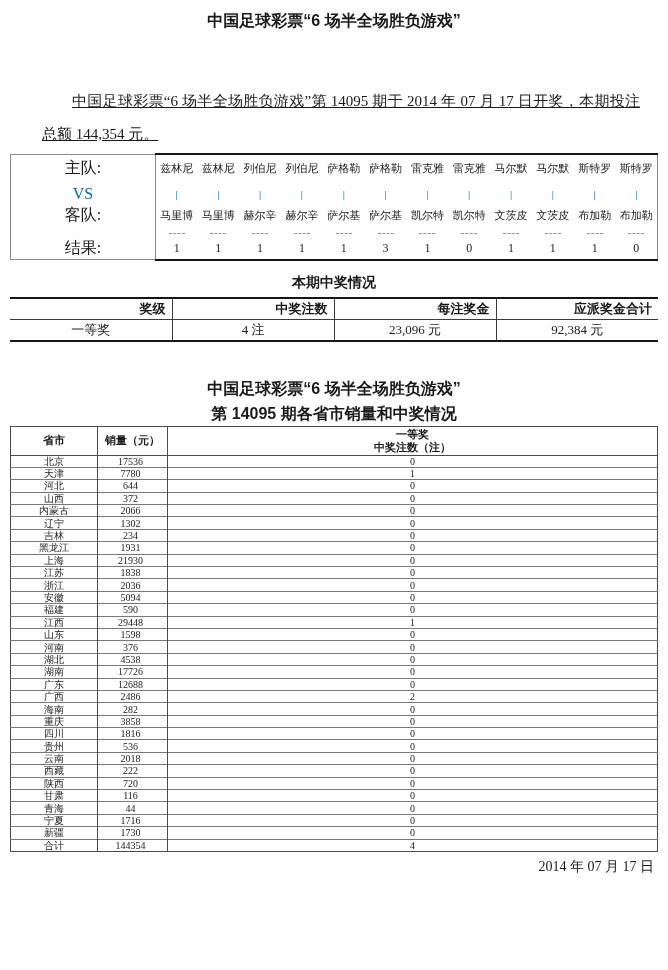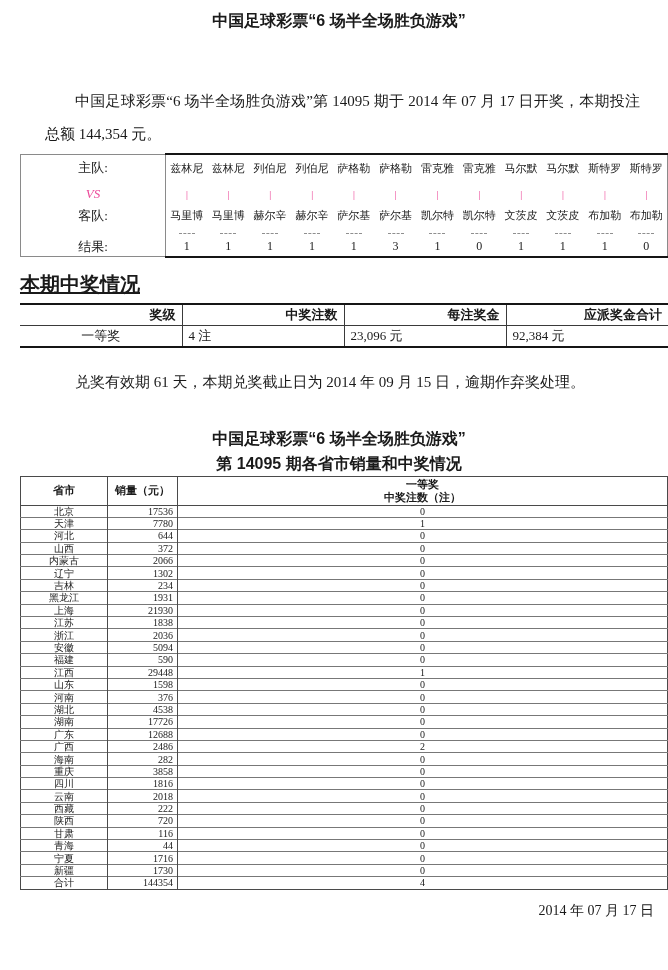--- a/index.html
+++ b/index.html
@@ -1,88 +1,88 @@
 <!DOCTYPE html>
 <html><head>
 <meta charset="utf-8">
 <style>
   html,body { margin:0; padding:0; background:#ffffff; }
   body {
     width:668px; height:970px;
     font-family:"Liberation Serif","DejaVu Serif",serif;
     color:#1a1a1a;
   }
-  .page { box-sizing:border-box; width:668px; height:958px; padding:8px 10px 0 20px; overflow:hidden; }
+  .page { box-sizing:border-box; width:668px; height:958px; padding:8px 10px 0 10px; overflow:hidden; }
 
   
   .doc-title {
     text-align:center; font-weight:bold; font-size:16px; line-height:25px;
     font-family:"Liberation Sans","DejaVu Sans",sans-serif;
   }
 
   
   .para {
     font-size:15px; line-height:33px; text-indent:2em; text-align:justify;
-    margin:52px 18px 0 25px;
+    margin:52px 18px 0 32px;
+    text-decoration:underline;
   }
   .para--single { line-height:20px; margin-top:24px; }
 
   
   .match-table {
     border-collapse:collapse; table-layout:fixed; width:648px; margin-top:2px;
     border:1px solid #8a8a8a;
   }
   .match-table td { text-align:center; padding:0; font-size:11px; white-space:nowrap; overflow:hidden; }
-  .match-table .mt-label { border-right:1px solid #8a8a8a; font-size:13px; }
+  .match-table .mt-label { border-right:1px solid #8a8a8a; font-size:16px; }
   .mt-home td { height:27px; }
   .mt-home td.mt-match { border-top:2px solid #151515; }
-  .mt-vs td { height:23px; color:#ec4899;font-style:italic; }
+  .mt-vs td { height:23px; color:#0369a1; }
   .mt-away td { height:21px; }
   .mt-dash td { height:10px; }
   .mt-result td { height:17px; font-size:12px; }
   .mt-result td.mt-match { border-bottom:2px solid #151515; }
   .dash-line { display:inline-block; width:16px; border-top:1px dashed #8f8f8f; vertical-align:middle; }
 
   
   .prize-title {
-    text-align:left; font-weight:bold; font-size:20px; margin-top:13px;
+    text-align:center; font-weight:bold; font-size:14px; margin-top:13px;
     font-family:"Liberation Sans","DejaVu Sans",sans-serif;
-    text-decoration:underline;
   }
   .prize-table {
     border-collapse:collapse; table-layout:fixed; width:648px; margin-top:5px;
     border-top:2px solid #151515; border-bottom:2px solid #151515; font-size:13px;
   }
   .prize-table td { height:20px; padding:0 6px; border-left:1px solid #3a3a3a; }
   .prize-table td:first-child { border-left:none; }
   .prize-table tr.hdr td {
     font-weight:bold; text-align:right; border-bottom:1px solid #3a3a3a;
     font-family:"Liberation Sans","DejaVu Sans",sans-serif;
   }
-  .prize-table tr.data td { text-align:left; }
+  .prize-table tr.data td { text-align:center; }
   .prize-table tr.data td:first-child { text-align:center; }
 
   
   .prov-table {
     border-collapse:collapse; table-layout:fixed; width:648px; 
     border:1px solid #4a4a4a; font-size:10px;
   }
   .prov-table th, .prov-table td { padding:0; }
   .prov-table tr.hdr th {
     font-size:11px; font-weight:bold; text-align:center; height:28px;
     border-bottom:1px solid #4a4a4a;
     font-family:"Liberation Sans","DejaVu Sans",sans-serif;
   }
   .prov-table th + th, .prov-table td + td { border-left:1px solid #4a4a4a; }
   .prov-table td { height:11.4px; line-height:11px; border-top:1px solid #777; text-align:center; }
-  .prov-table td.sales { text-align:right; padding-right:4px; }
+  .prov-table td.sales { text-align:center; padding-right:4px; }
   .prize-hdr-line { line-height:13px; }
 
   
-  .footer-date { text-align:right; font-size:14px; margin-top:12px; padding-right:4px; }
+  .footer-date { text-align:right; font-size:14px; margin-top:6px; padding-right:4px; }
 </style>
 </head>
 <body>
 
 <div class="page">
 
   <div class="doc-title">
     <div>中国足球彩票“6 场半全场胜负游戏”</div>
   </div>
 
@@ -183,21 +183,20 @@
         </tr>
     <tr class="data">
           <td>一等奖</td>
           <td>4 注</td>
           <td>23,096 元</td>
           <td>92,384 元</td>
         </tr>
       </tbody>
   </table>
 
-  <p class="para para--single">兑奖有效期 61 天，本期兑奖截止日为 2014 年 09 月 15 日，逾期作弃奖处理。</p>
 
   <div class="doc-title" style="margin-top:34px;">
     <div>中国足球彩票“6 场半全场胜负游戏”</div>
     <div>第 14095 期各省市销量和中奖情况</div>
   </div>
 
   <table class="prov-table">
     <colgroup>
       <col style="width:87px">
       <col style="width:70px">
@@ -321,20 +320,25 @@
           <td class="prov">重庆</td>
           <td class="sales">3858</td>
           <td class="prize">0</td>
         </tr>
         <tr>
           <td class="prov">四川</td>
           <td class="sales">1816</td>
           <td class="prize">0</td>
         </tr>
         <tr>
+          <td class="prov">贵州</td>
+          <td class="sales">536</td>
+          <td class="prize">0</td>
+        </tr>
+        <tr>
           <td class="prov">云南</td>
           <td class="sales">2018</td>
           <td class="prize">0</td>
         </tr>
         <tr>
           <td class="prov">西藏</td>
           <td class="sales">222</td>
           <td class="prize">0</td>
         </tr>
         <tr>

